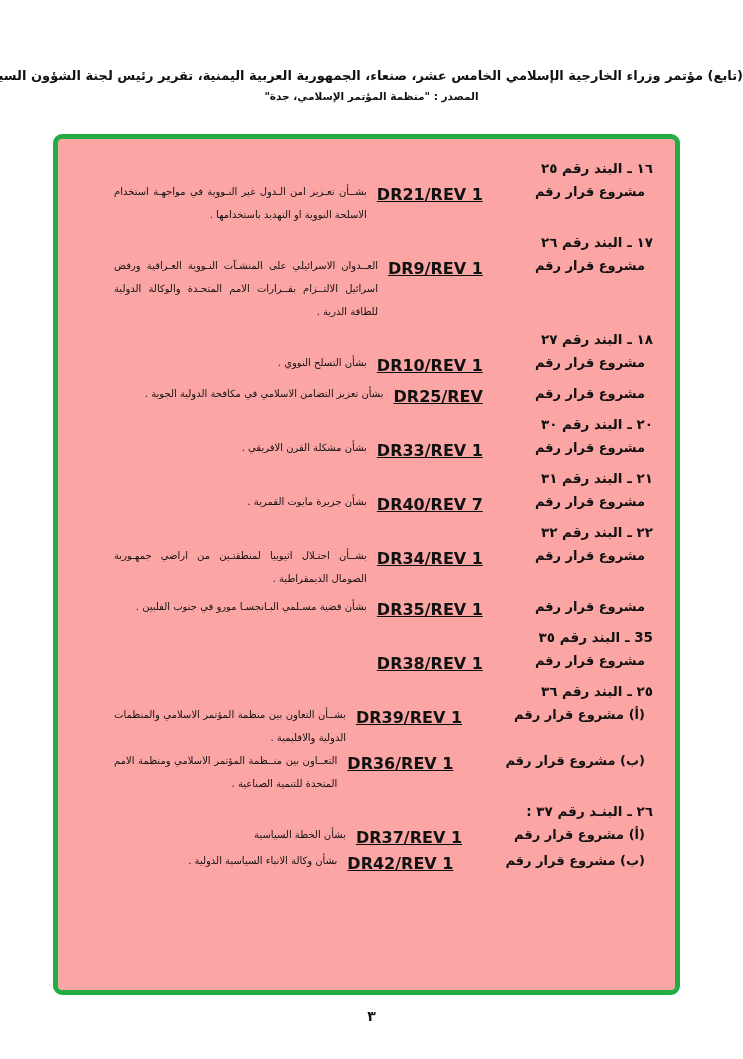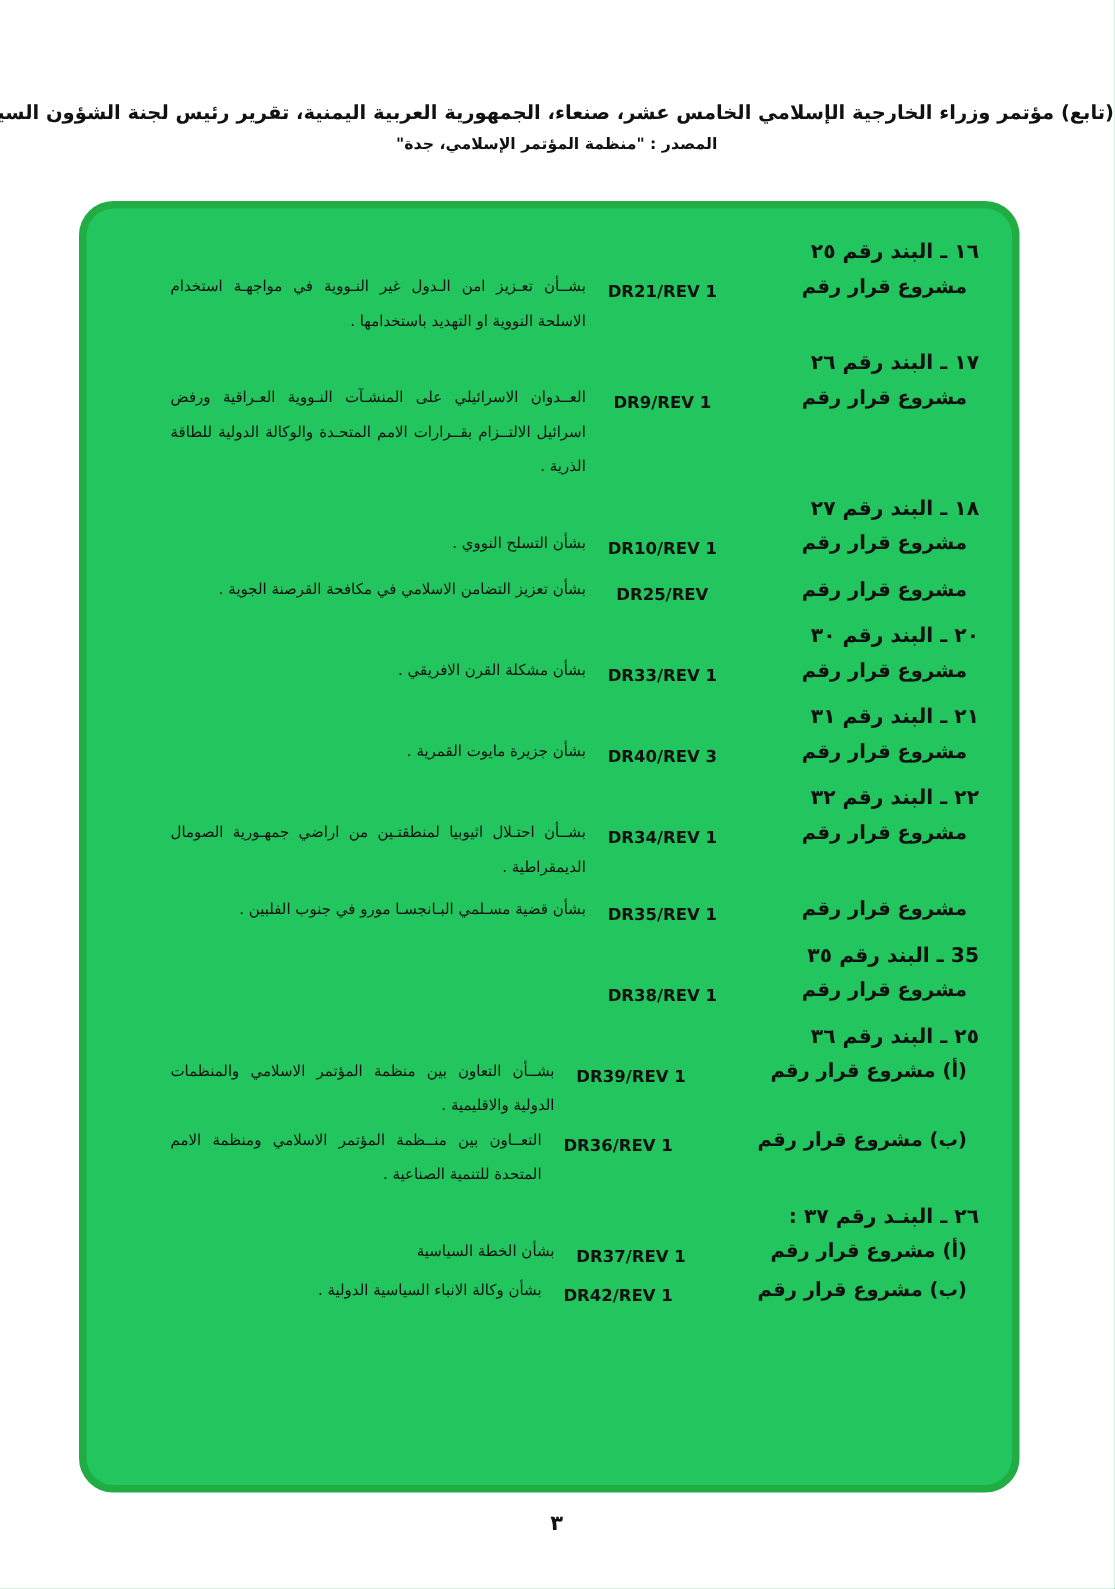--- a/index.html
+++ b/index.html
@@ -28,22 +28,22 @@
     margin-top:7px;
     font-size:10.5px;
     font-weight:bold;
   }
   
   .frame{
     position:absolute;
     left:53px;top:134px;
     width:617px;height:851px;
     border:5px solid #21ad44;
-    border-radius:23px;
-    background:#22c55e;
+    border-radius:9px;
+    background:#fca5a5;
   }
   .frame-content{
     padding:18px 12px 0 22px;
     direction:rtl;
   }
   .item{margin-bottom:5px;}
   .item-header{
     font-size:13.5px;
     font-weight:bold;
     line-height:23px;
@@ -62,25 +62,26 @@
     font-size:13px;
     font-weight:bold;
     text-align:center;
     white-space:nowrap;
   }
   .res-code{
     flex:0 0 82px;
     margin-right:52px;
     margin-left:10px;
     direction:ltr;
-    text-align:center;
-    font-size:11px;
+    text-align:right;
+    font-size:16px;
     font-weight:bold;
     padding-top:3px;
     white-space:nowrap;
+    text-decoration:underline;
   }
   .res-desc{
     flex:1 1 auto;
     font-size:10px;
     font-weight:normal;
     text-align:justify;
     text-align-last:right;
     padding-left:6px;
     margin-left:28px;
   }
@@ -136,42 +137,42 @@
     <div class="res-desc">بشأن التسلح النووي .</div>
   </div>
 </div>
   </div>
 
   <div class="item">
     <div>
   <div class="res-row">
     <div class="res-label">مشروع قرار رقم</div>
     <div class="res-code">DR25/REV</div>
-    <div class="res-desc">بشأن تعزيز التضامن الاسلامي في مكافحة القرصنة الجوية .</div>
+    <div class="res-desc">بشأن تعزيز التضامن الاسلامي في مكافحة الدولية الجوية .</div>
   </div>
 </div>
   </div>
 
   <div class="item">
     <div class="item-header">٢٠ ـ البند رقم ٣٠</div>
     <div>
   <div class="res-row">
     <div class="res-label">مشروع قرار رقم</div>
     <div class="res-code">DR33/REV 1</div>
     <div class="res-desc">بشأن مشكلة القرن الافريقي .</div>
   </div>
 </div>
   </div>
 
   <div class="item">
     <div class="item-header">٢١ ـ البند رقم ٣١</div>
     <div>
   <div class="res-row">
     <div class="res-label">مشروع قرار رقم</div>
-    <div class="res-code">DR40/REV 3</div>
+    <div class="res-code">DR40/REV 7</div>
     <div class="res-desc">بشأن جزيرة مايوت القمرية .</div>
   </div>
 </div>
   </div>
 
   <div class="item">
     <div class="item-header">٢٢ ـ البند رقم ٣٢</div>
     <div>
   <div class="res-row">
     <div class="res-label">مشروع قرار رقم</div>

